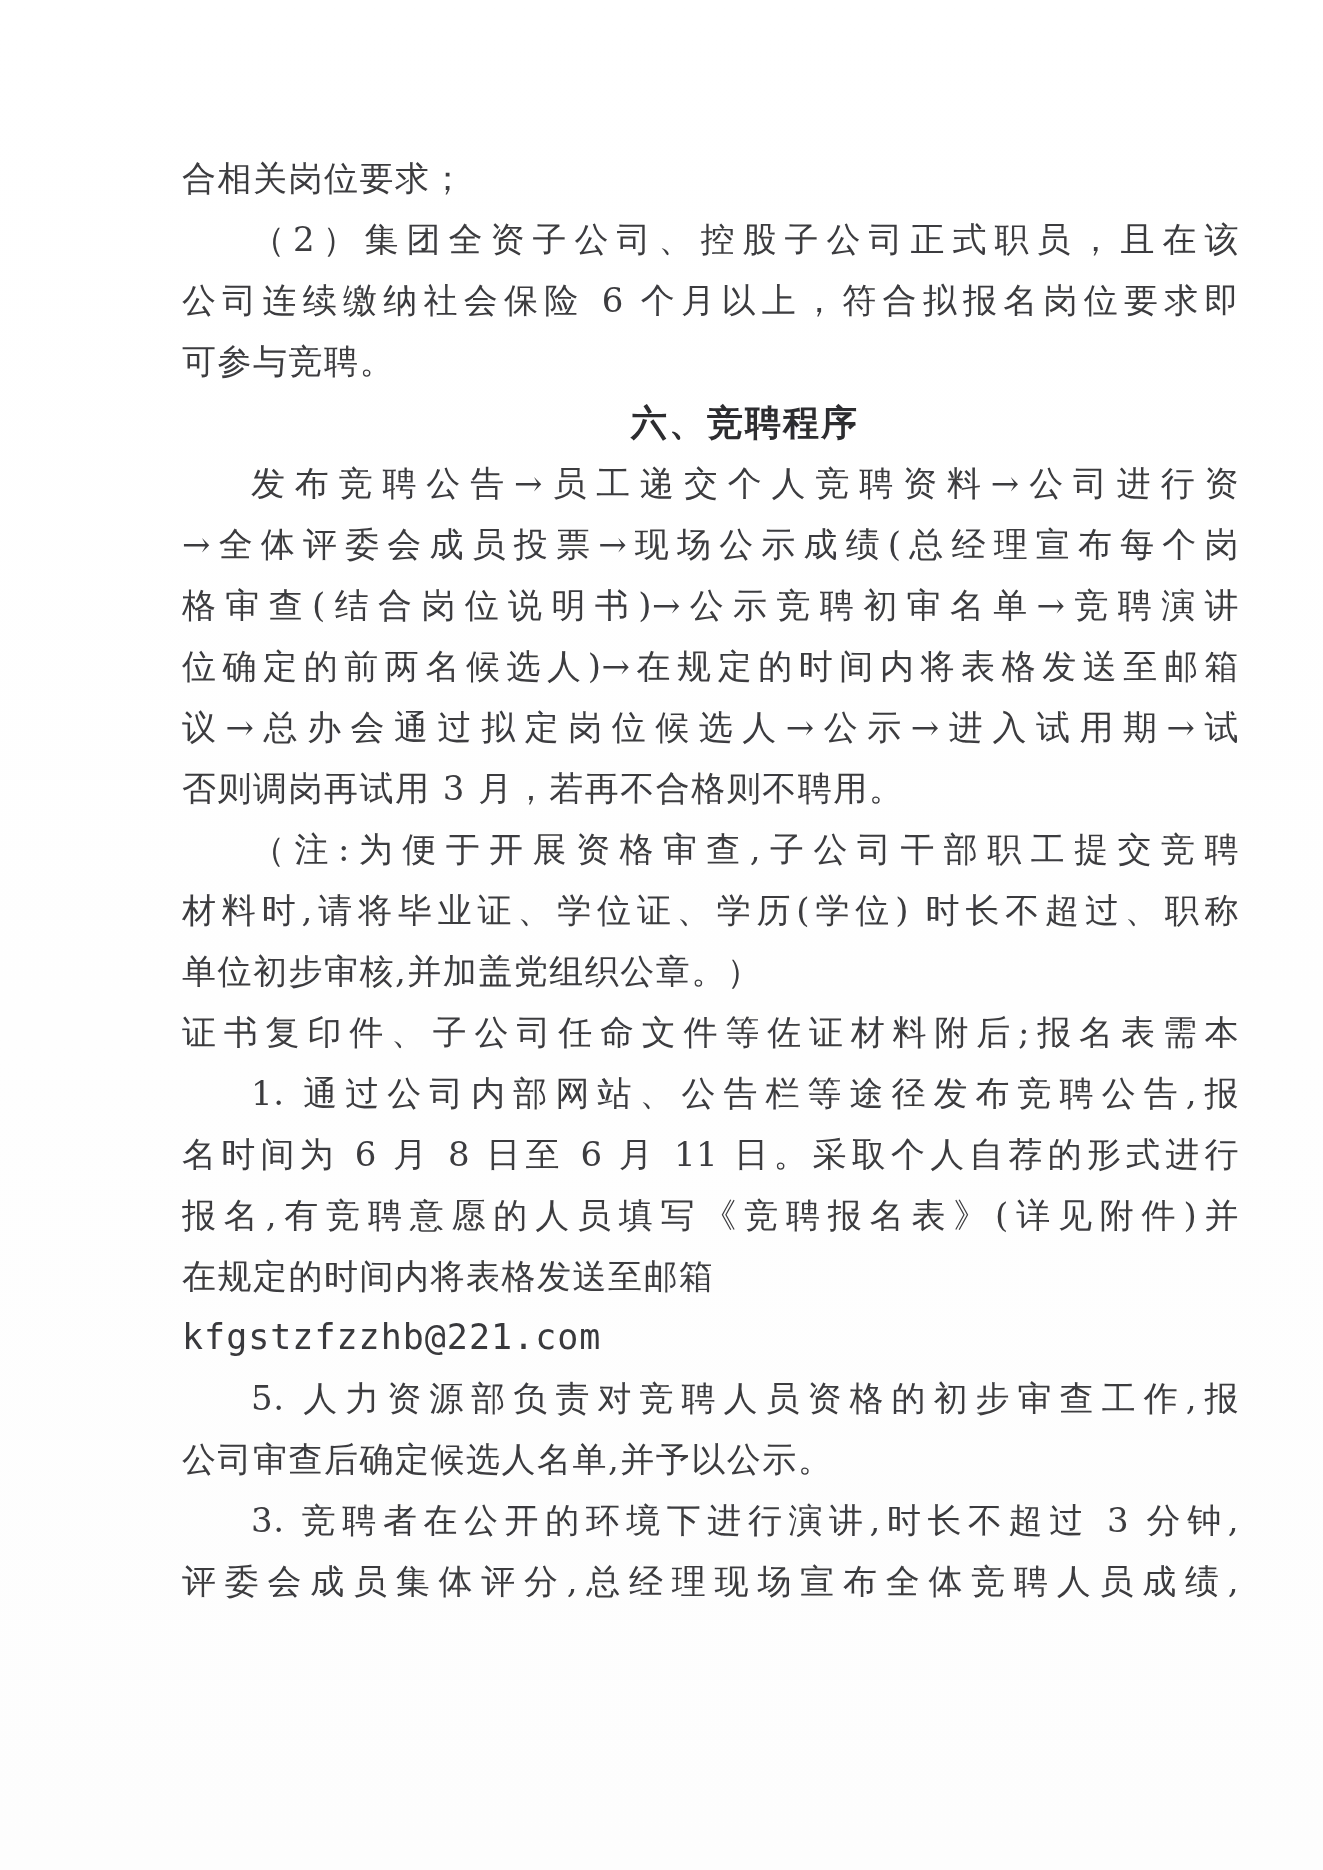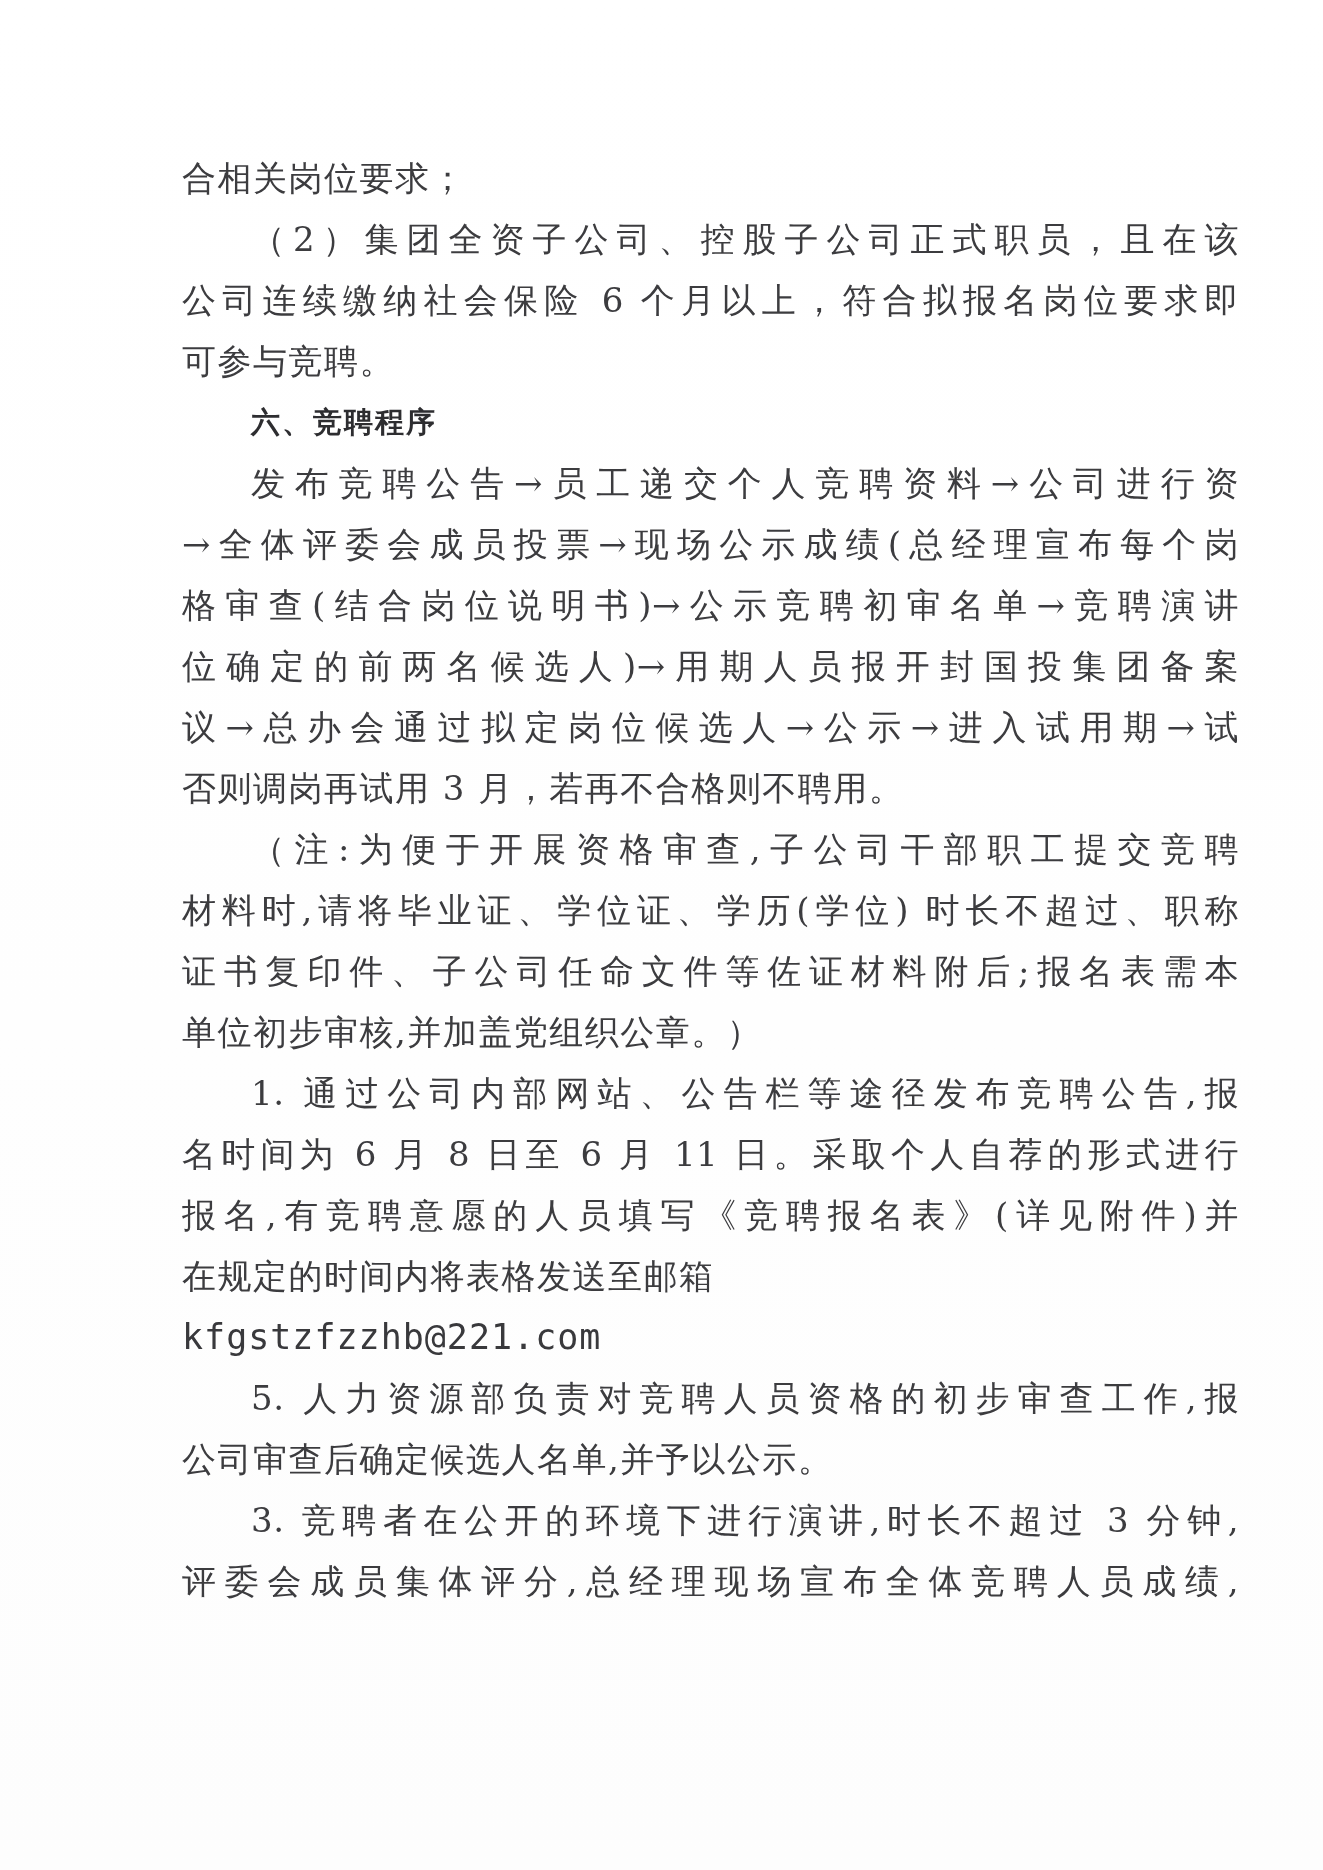--- a/index.html
+++ b/index.html
@@ -31,50 +31,51 @@
     text-align: justify;
     text-align-last: justify;
     letter-spacing: 0.5px;
   }
   .line.indent {
     text-indent: 69px;
   }
   .line.heading {
     font-family: "Liberation Sans", "DejaVu Sans", sans-serif;
     font-weight: 700;
-    font-size: 29px;
+    font-size: 36px;
     color: #2d2d30;
     letter-spacing: 2px;
+    text-align: center;
   }
   .line.mono {
     font-family: "DejaVu Sans Mono", "Liberation Mono", monospace;
     font-size: 35px;
     letter-spacing: 1px;
     color: #39393c;
   }
 </style>
 </head>
 <body>
 
 <div class="page">
   <div class="line">合相关岗位要求；</div>
   <div class="line indent justify">（2）集团全资子公司、控股子公司正式职员，且在该</div>
   <div class="line justify">公司连续缴纳社会保险 6 个月以上，符合拟报名岗位要求即</div>
   <div class="line">可参与竞聘。</div>
   <div class="line indent heading">六、竞聘程序</div>
   <div class="line indent justify">发布竞聘公告→员工递交个人竞聘资料→公司进行资</div>
   <div class="line justify">→全体评委会成员投票→现场公示成绩(总经理宣布每个岗</div>
   <div class="line justify">格审查(结合岗位说明书)→公示竞聘初审名单→竞聘演讲</div>
-  <div class="line justify">位确定的前两名候选人)→用期人员报开封国投集团备案</div>
+  <div class="line justify">位确定的前两名候选人)→在规定的时间内将表格发送至邮箱</div>
   <div class="line justify">议→总办会通过拟定岗位候选人→公示→进入试用期→试</div>
   <div class="line">否则调岗再试用 3 月，若再不合格则不聘用。</div>
   <div class="line indent justify">（注:为便于开展资格审查,子公司干部职工提交竞聘</div>
   <div class="line justify">材料时,请将毕业证、学位证、学历(学位) 时长不超过、职称</div>
+  <div class="line">单位初步审核,并加盖党组织公章。）</div>
   <div class="line justify">证书复印件、子公司任命文件等佐证材料附后;报名表需本</div>
-  <div class="line">单位初步审核,并加盖党组织公章。）</div>
   <div class="line indent justify">1. 通过公司内部网站、公告栏等途径发布竞聘公告,报</div>
   <div class="line justify">名时间为 6 月 8 日至 6 月 11 日。采取个人自荐的形式进行</div>
   <div class="line justify">报名,有竞聘意愿的人员填写《竞聘报名表》(详见附件)并</div>
   <div class="line">在规定的时间内将表格发送至邮箱</div>
   <div class="line mono">kfgstzfzzhb@221.com</div>
   <div class="line indent justify">5. 人力资源部负责对竞聘人员资格的初步审查工作,报</div>
   <div class="line">公司审查后确定候选人名单,并予以公示。</div>
   <div class="line indent justify">3. 竞聘者在公开的环境下进行演讲,时长不超过 3 分钟,</div>
   <div class="line justify">评委会成员集体评分,总经理现场宣布全体竞聘人员成绩,</div>
 </div>

